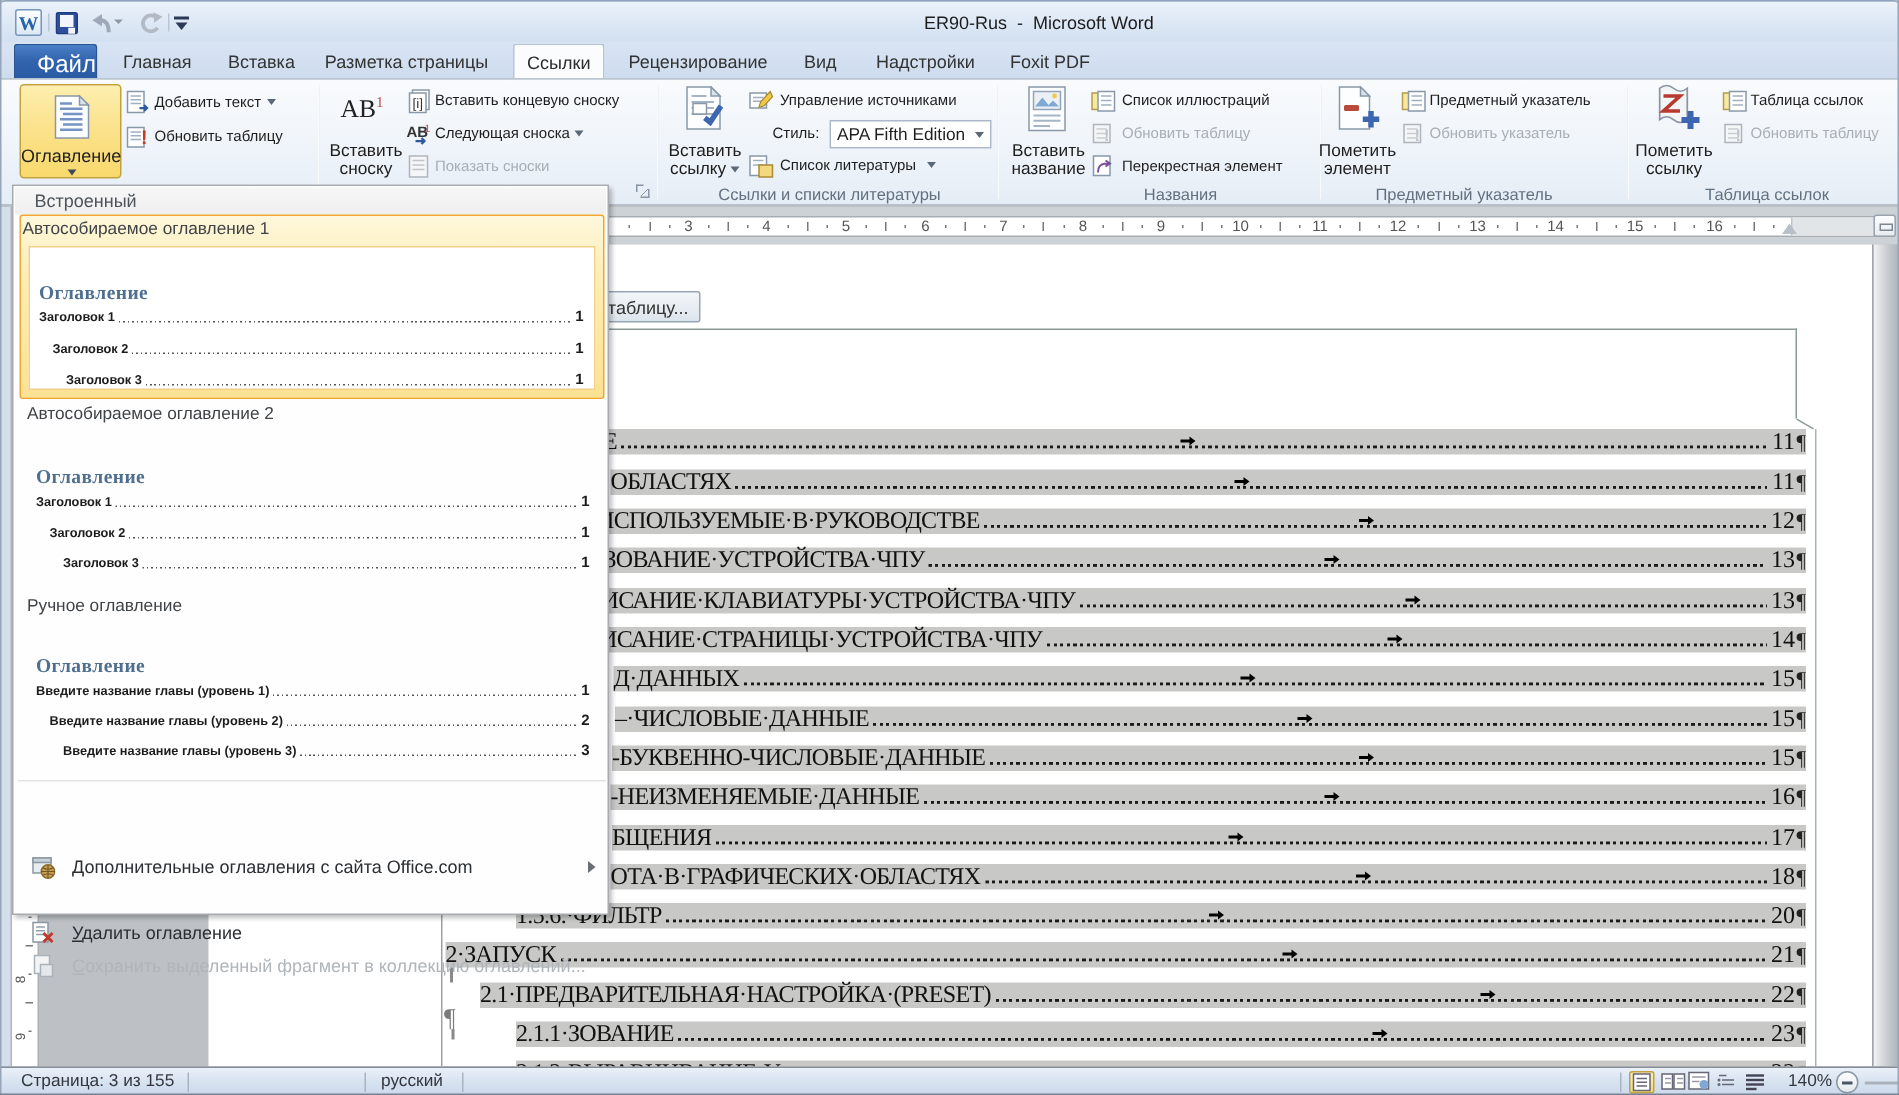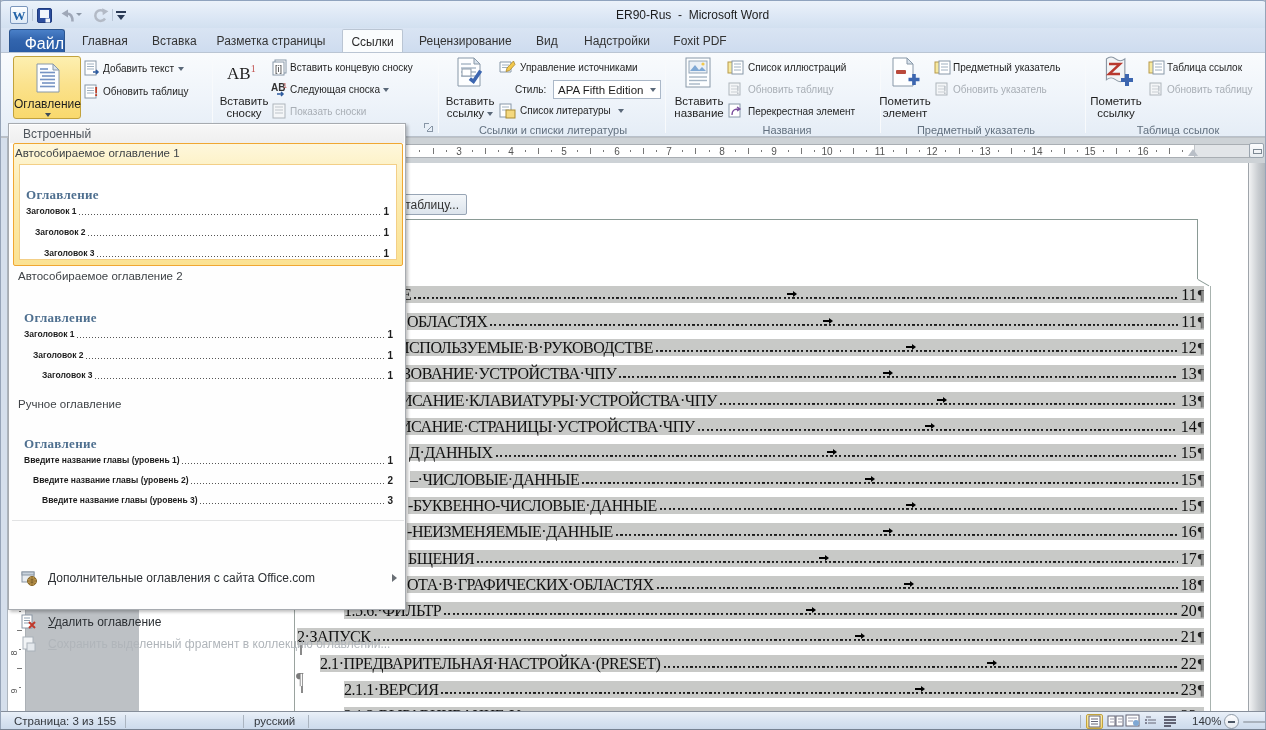--- a/index.html
+++ b/index.html
@@ -541,21 +541,21 @@
         <span class="tarr" style="left:558px"></span>
       </div>
 <div class="trow" style="top:655px;left:320px;">
         <span class="ttxt">2.1·ПРЕДВАРИТЕЛЬНАЯ·НАСТРОЙКА·(PRESET)</span>
         <span class="tlead"></span>
         <span class="tnum">22</span>
         <span class="tpil">¶</span>
         <span class="tarr" style="left:667px"></span>
       </div>
 <div class="trow" style="top:681px;left:344px;">
-        <span class="ttxt">2.1.1·ВЕРСИЯ</span>
+        <span class="ttxt">2.1.1·ЗОВАНИЕ</span>
         <span class="tlead"></span>
         <span class="tnum">23</span>
         <span class="tpil">¶</span>
         <span class="tarr" style="left:571px"></span>
       </div>
 <div class="trow" style="top:707px;left:344px;">
         <span class="ttxt">2.1.2·ВЫРАВНИВАНИЕ·У</span>
         <span class="tlead"></span>
         <span class="tnum">23</span>
         <span class="tpil">¶</span>

